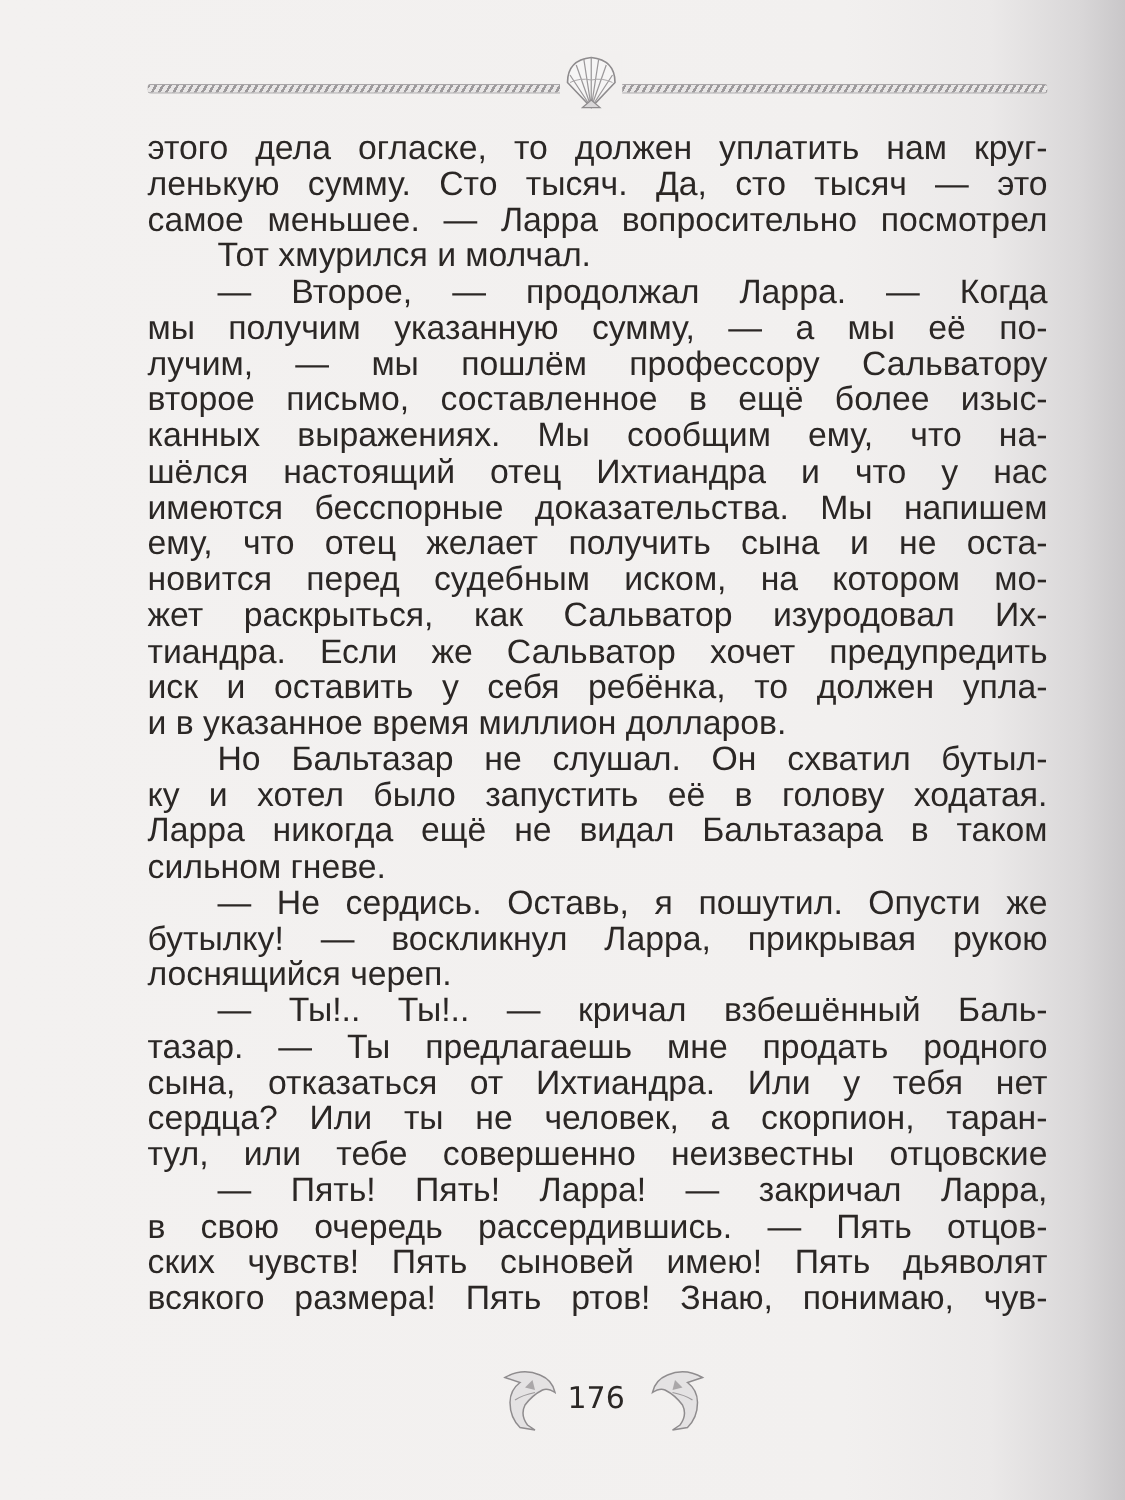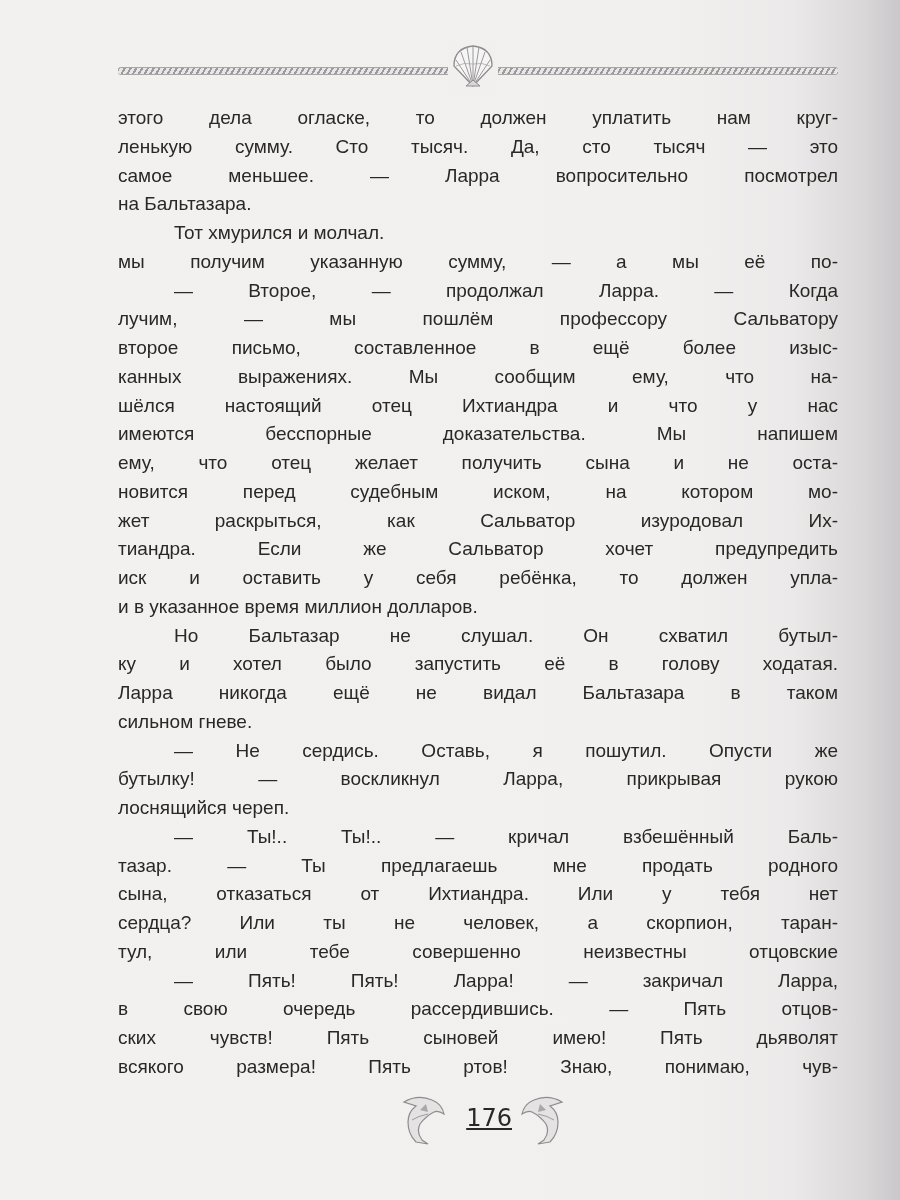--- a/index.html
+++ b/index.html
@@ -21,38 +21,38 @@
     border-radius: 3px;
     background: repeating-linear-gradient(120deg, #9d9a9c 0px, #9d9a9c 2px, #e8e6e6 2px, #e8e6e6 5px);
     border-top: 1px solid #a9a6a8; border-bottom: 1px solid #a9a6a8;
   }
   .shell {
     position: absolute; left: 330px; top: 2px; width: 50px; height: 50px;
   }
   .text-block {
     position: absolute; left: 118px; top: 104px; width: 720px;
     color: #2b2725;
-    font-size: 19px;
+    font-size: 27px;
     line-height: 28.75px;
   }
   .line {
     display: block; white-space: nowrap; height: 28.75px;
     text-align: justify; text-align-last: justify;
   }
   .line.last { text-align-last: left; }
   .line.indent { padding-left: 56px; }
   .footer {
     position: absolute; left: 398px; top: 1090px; width: 170px; height: 60px;
   }
   .dolphin { position: absolute; top: 4px; width: 56px; height: 52px; }
   .dolphin.left { left: 0; }
   .dolphin.right { right: 0; transform: scaleX(-1); }
   .page-number {
-    position: absolute; left: 56px; width: 58px; top: 14px; text-align: right;
-    font-size: 24px; color: #2b2725; font-family: "DejaVu Sans", sans-serif; text-decoration: underline;
+    position: absolute; left: 56px; width: 58px; top: 14px; text-align: left;
+    font-size: 24px; color: #2b2725; font-family: "DejaVu Sans", sans-serif;
   }
 </style>
 </head>
 <body>
 
 <div class="page">
 
   <div class="header-ornament">
     <div class="rope"></div>
     <svg class="shell" viewBox="0 0 50 50">
@@ -61,24 +61,23 @@
       <path d="M25 44 L13 10 M25 44 L19 5 M25 44 L25 4 M25 44 L31 5 M25 44 L37 10 M25 44 L8 18 M25 44 L42 18" stroke="#9b989a" stroke-width="1" fill="none"></path>
       <path d="M8 24 Q16 20 25 22 Q34 20 42 24" stroke="#aaa7a9" stroke-width="0.8" fill="none"></path>
       <path d="M18 44 L25 38 L32 44 Z" fill="#d9d7d8" stroke="#8e8b8d" stroke-width="1"></path>
     </svg>
   </div>
 
   <div class="text-block" id="text-block">
       <span class="line">этого дела огласке, то должен уплатить нам круг-</span>
       <span class="line">ленькую сумму. Сто тысяч. Да, сто тысяч — это</span>
       <span class="line">самое меньшее. — Ларра вопросительно посмотрел</span>
-      <span class="line last">на Бальтазара.</span>
       <span class="line indent last">Тот хмурился и молчал.</span>
+      <span class="line indent">— Второе, — продолжал Ларра. — Когда</span>
       <span class="line">мы получим указанную сумму, — а мы её по-</span>
-      <span class="line indent">— Второе, — продолжал Ларра. — Когда</span>
       <span class="line">лучим, — мы пошлём профессору Сальватору</span>
       <span class="line">второе письмо, составленное в ещё более изыс-</span>
       <span class="line">канных выражениях. Мы сообщим ему, что на-</span>
       <span class="line">шёлся настоящий отец Ихтиандра и что у нас</span>
       <span class="line">имеются бесспорные доказательства. Мы напишем</span>
       <span class="line">ему, что отец желает получить сына и не оста-</span>
       <span class="line">новится перед судебным иском, на котором мо-</span>
       <span class="line">жет раскрыться, как Сальватор изуродовал Их-</span>
       <span class="line">тиандра. Если же Сальватор хочет предупредить</span>
       <span class="line">иск и оставить у себя ребёнка, то должен упла-</span>

